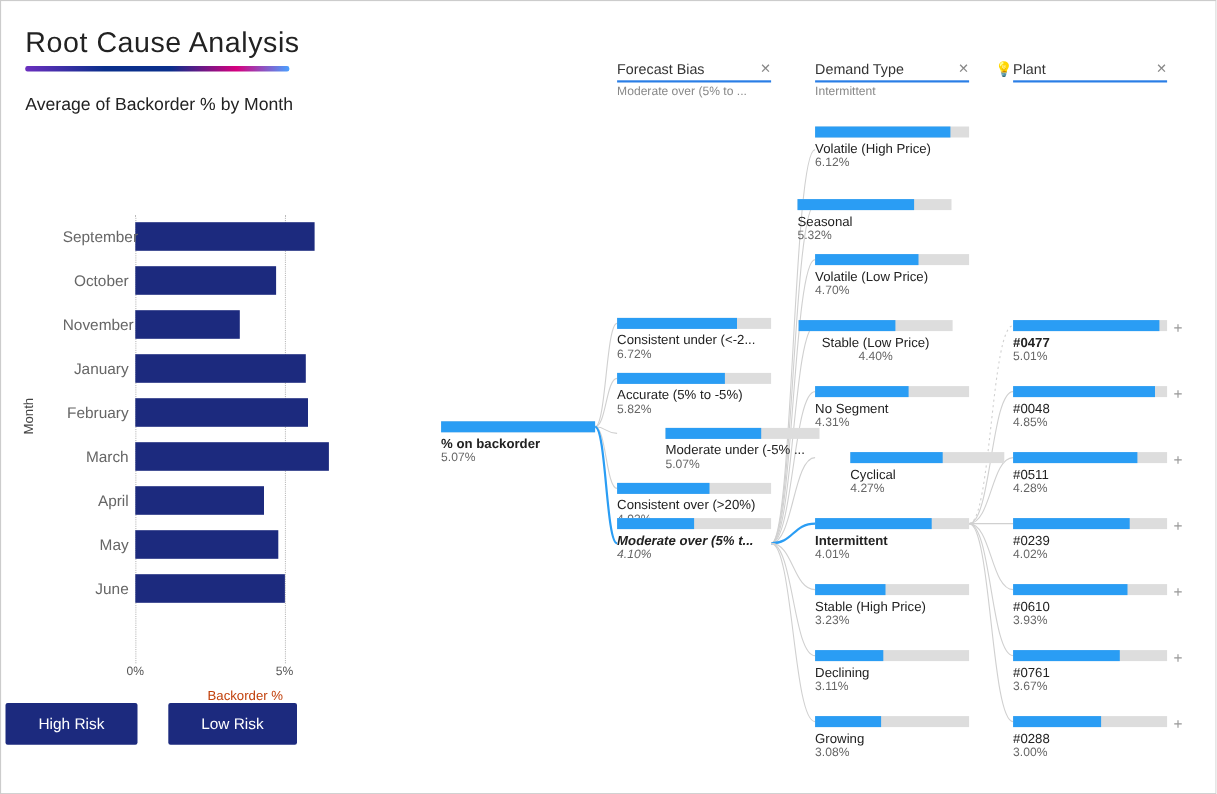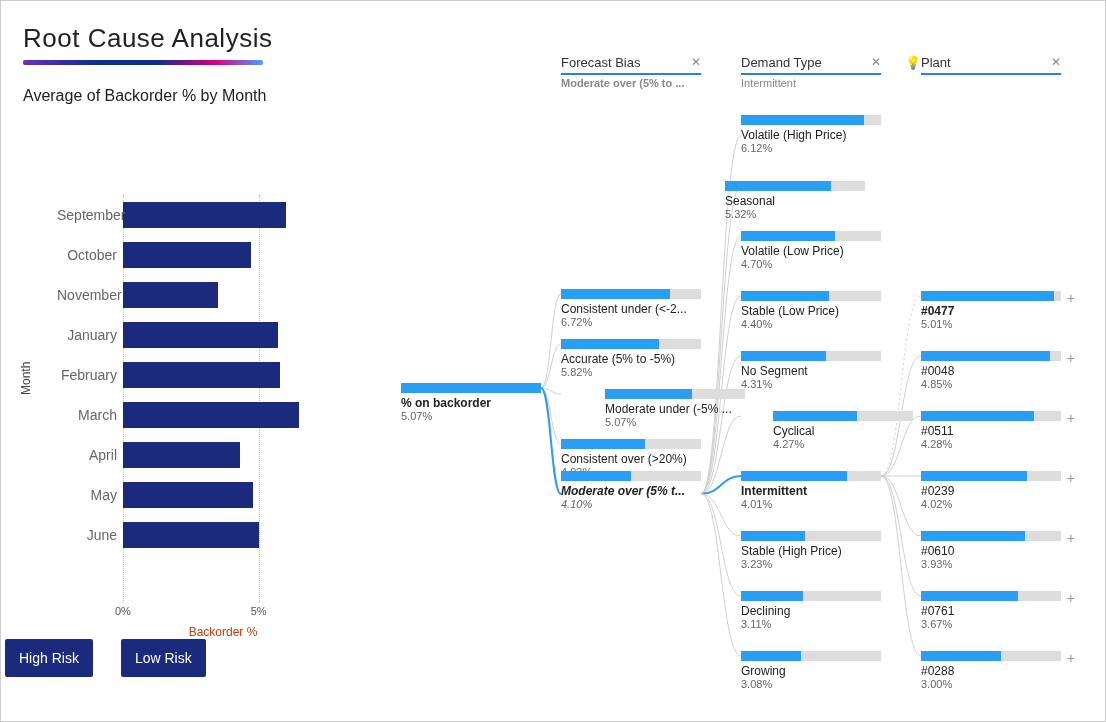--- a/index.html
+++ b/index.html
@@ -13,21 +13,21 @@
 .yaxis{position:absolute;left:0;top:200px;transform:rotate(-90deg);transform-origin:left top;font-size:12px;color:#444}
 .bars{position:absolute;left:104px;top:0;width:200px}
 .grid{position:absolute;top:0;bottom:38px;width:0;border-left:1px dotted #bbb}
 .row{height:40px;display:flex;align-items:center}
 .row .lab{position:absolute;left:-66px;width:60px;text-align:right;font-size:14px;color:#666}
 .row .bar{height:26px;background:#1c2a7e}
 .xticks{position:absolute;left:104px;top:410px;width:200px;font-size:11px;color:#555}
 .xticks span{position:absolute}
 .xlabel{position:absolute;left:104px;top:430px;width:200px;text-align:center;font-size:12px;color:#c2410c}
 .btns{position:absolute;left:4px;top:638px;display:flex;gap:28px}
-.btn{background:#1c2a7e;color:#fff;font-size:14px;padding:11px 14px;border:none;border-radius:2px;cursor:pointer}
+.btn{background:#1c2a7e;color:#fff;font-size:14px;padding:11px 30px;border:none;border-radius:2px;cursor:pointer}
 .tree{position:absolute;left:400px;top:54px}
 .colhead{position:absolute;top:0;width:140px;border-bottom:2px solid #2a7ee6;color:#333;font-size:13px;padding-bottom:3px}
 .colhead.sel .x{position:absolute;right:0;top:0;color:#888;font-size:12px;cursor:pointer}
 .colsub{position:absolute;top:22px;font-size:11px;color:#888;width:140px;white-space:nowrap;overflow:hidden;text-overflow:ellipsis}
 .bulb{position:absolute;left:-16px;top:0;font-size:13px}
 .node{position:absolute;width:140px}
 .nodebar{height:10px;background:#ddd;position:relative}
 .nodefill{height:10px;background:#2a9df4;position:absolute;left:0;top:0}
 .nodelab{font-size:12px;margin-top:3px;line-height:1.2;white-space:nowrap;overflow:hidden;text-overflow:ellipsis}
 .nodelab.b{font-weight:700}
@@ -116,21 +116,21 @@
         <path d="M300,439 C320,439 320,601 340,601" fill="none" stroke="#d0d0d0" stroke-width="1"></path>
         <path d="M480,421 C500,421 500,241 520,241" fill="none" stroke="#d0d0d0" stroke-width="1" stroke-dasharray="2 3"></path>
         <path d="M480,421 C500,421 500,301 520,301" fill="none" stroke="#d0d0d0" stroke-width="1"></path>
         <path d="M480,421 C500,421 500,361 520,361" fill="none" stroke="#d0d0d0" stroke-width="1"></path>
         <path d="M480,421 C500,421 500,421 520,421" fill="none" stroke="#d0d0d0" stroke-width="1"></path>
         <path d="M480,421 C500,421 500,481 520,481" fill="none" stroke="#d0d0d0" stroke-width="1"></path>
         <path d="M480,421 C500,421 500,541 520,541" fill="none" stroke="#d0d0d0" stroke-width="1"></path>
         <path d="M480,421 C500,421 500,601 520,601" fill="none" stroke="#d0d0d0" stroke-width="1"></path>
       </svg>
   <div class="colhead sel" style="left: 160px;"><span>Forecast Bias</span><span class="x">✕</span></div>
-      <div class="colsub" style="left: 160px; font-weight: bold;">Moderate over (5% to ...</div>
+      <div class="colsub" style="left: 160px;">Moderate over (5% to ...</div>
       <div class="colhead sel" style="left: 340px;"><span>Demand Type</span><span class="x">✕</span></div>
       <div class="colsub" style="left: 340px;">Intermittent</div>
       <div class="colhead sel" style="left: 520px;"><span class="bulb">💡</span><span>Plant</span><span class="x">✕</span></div>
       <div class="node" style="left: 0px; top: 328px;">
         <div class="nodebar">
           <div class="nodefill" style="width: 100%;"></div>
         </div>
         <div class="nodelab b">% on backorder</div>
         <div class="nodeval">5.07%</div>
       </div>
@@ -183,21 +183,21 @@
         <div class="nodelab">Seasonal</div>
         <div class="nodeval">5.32%</div>
       </div>
       <div class="node" style="left: 340px; top: 176px;">
         <div class="nodebar">
           <div class="nodefill" style="width: 67%;"></div>
         </div>
         <div class="nodelab">Volatile (Low Price)</div>
         <div class="nodeval">4.70%</div>
       </div>
-      <div class="node" style="left: 340px; top: 236px;">
+      <div class="node" style="left: 325px; top: 236px; text-align: center;">
         <div class="nodebar">
           <div class="nodefill" style="width: 63%;"></div>
         </div>
         <div class="nodelab">Stable (Low Price)</div>
         <div class="nodeval">4.40%</div>
       </div>
       <div class="node" style="left: 340px; top: 296px;">
         <div class="nodebar">
           <div class="nodefill" style="width: 61%;"></div>
         </div>

